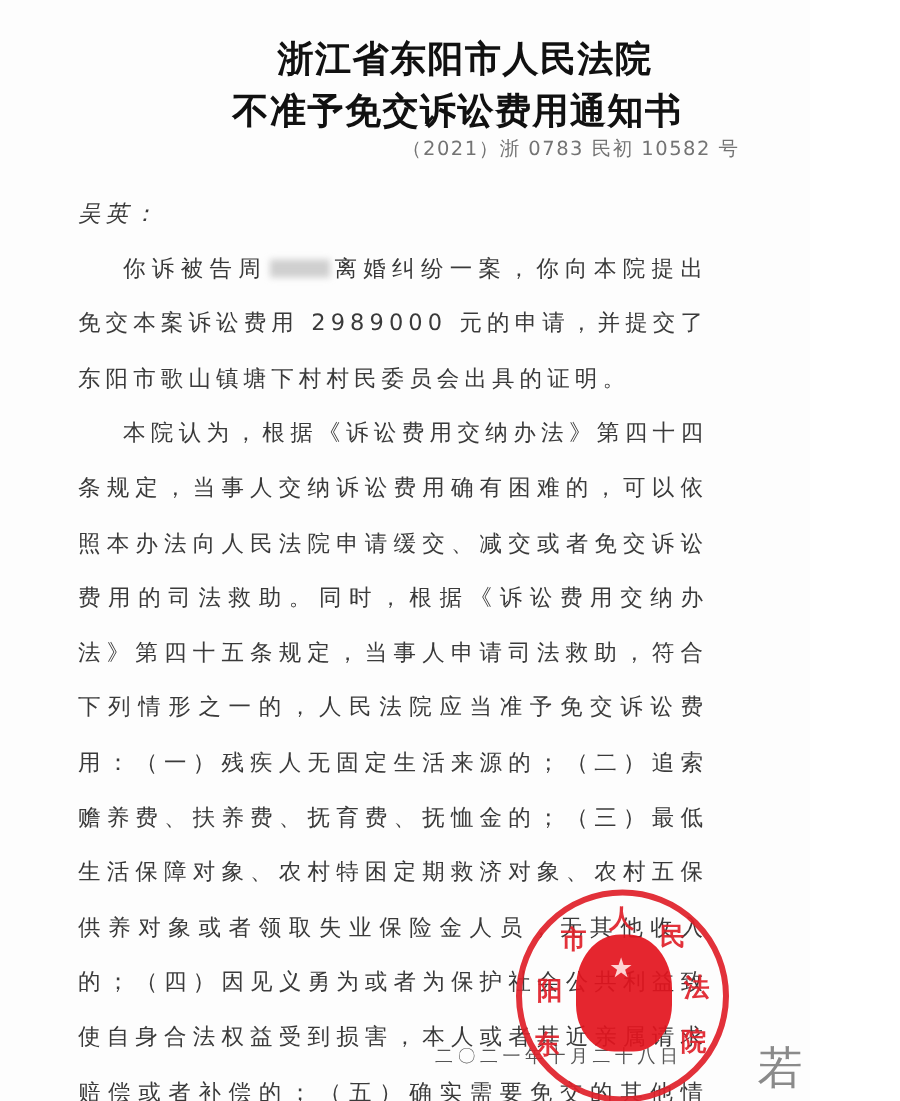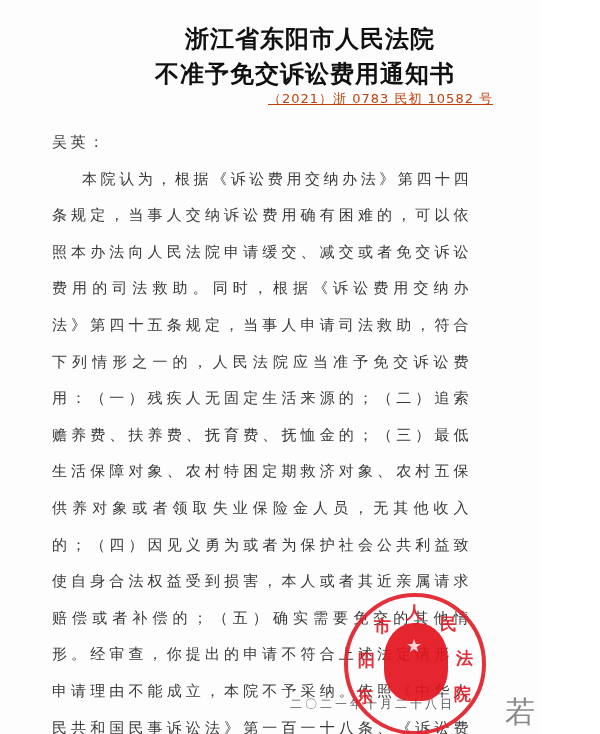--- a/index.html
+++ b/index.html
@@ -9,30 +9,29 @@
     }
     .page { position: absolute; left: 0; top: 0; width: 540px; height: 734px; background: #fdfdfd; }
     .title-1, .title-2 {
       position: absolute; left: 0; width: 600px; text-align: center;
       font-family: "DejaVu Serif", serif; font-weight: bold; color: #111;
       font-size: 24px; letter-spacing: 1px;
     }
     .title-1 { top: 23px; left: 10px; }
     .title-2 { top: 58px; left: 5px; }
     .case-no {
-      position: absolute; top: 90px; left: 268px; font-size: 13px; color: #c2410c; letter-spacing: 1px;
+      position: absolute; top: 90px; left: 268px; font-size: 13px; color: #737373; letter-spacing: 1px;
       font-family: "DejaVu Sans", sans-serif;
-      text-decoration: underline;
     }
     .body-text {
       position: absolute; left: 52px; top: 124px; width: 420px;
       font-family: "DejaVu Sans", sans-serif; font-size: 15px; line-height: 36.6px; color: #3a3a3a;
       letter-spacing: 3.4px;
     }
-    .addressee { display: block; }
+    .addressee { display: block; font-style: italic; }
     .para { display: block; text-indent: 2em; text-align: justify; }
     .blur {
       display: inline-block; width: 40px; height: 12px; background: #cfcfcf; vertical-align: middle;
       filter: blur(2px); margin: 0 2px;
     }
     .date {
       position: absolute; left: 290px; top: 696px; font-size: 12px; color: #555;
       font-family: Liberation Sans, sans-serif; letter-spacing: 3px;
     }
     .seal {
@@ -57,20 +56,21 @@
 </head>
 <body>
 
 <div class="page">
   <div class="title-1">浙江省东阳市人民法院</div>
   <div class="title-2">不准予免交诉讼费用通知书</div>
   <div class="case-no">（2021）浙 0783 民初 10582 号</div>
 
   <div class="body-text">
     <span class="addressee">吴英：</span>
+    <span class="para"><span>你诉被告周</span><span class="blur"></span><span>离婚纠纷一案，你向本院提出免交本案诉讼费用 2989000 元的申请，并提交了东阳市歌山镇塘下村村民委员会出具的证明。</span></span>
     <span class="para">本院认为，根据《诉讼费用交纳办法》第四十四条规定，当事人交纳诉讼费用确有困难的，可以依照本办法向人民法院申请缓交、减交或者免交诉讼费用的司法救助。同时，根据《诉讼费用交纳办法》第四十五条规定，当事人申请司法救助，符合下列情形之一的，人民法院应当准予免交诉讼费用：（一）残疾人无固定生活来源的；（二）追索赡养费、扶养费、抚育费、抚恤金的；（三）最低生活保障对象、农村特困定期救济对象、农村五保供养对象或者领取失业保险金人员，无其他收入的；（四）因见义勇为或者为保护社会公共利益致使自身合法权益受到损害，本人或者其近亲属请求赔偿或者补偿的；（五）确实需要免交的其他情形。经审查，你提出的申请不符合上述法定情形，申请理由不能成立，本院不予采纳。依照《中华人民共和国民事诉讼法》第一百一十八条、《诉讼费用交纳办法》规定，不准予你免交诉讼费。</span>
 
   </div>
 
   <div class="date">二〇二一年十月二十八日</div>
 
   <div class="seal">
     <div class="seal-inner">
       <span class="seal-star">★</span>
     </div>

